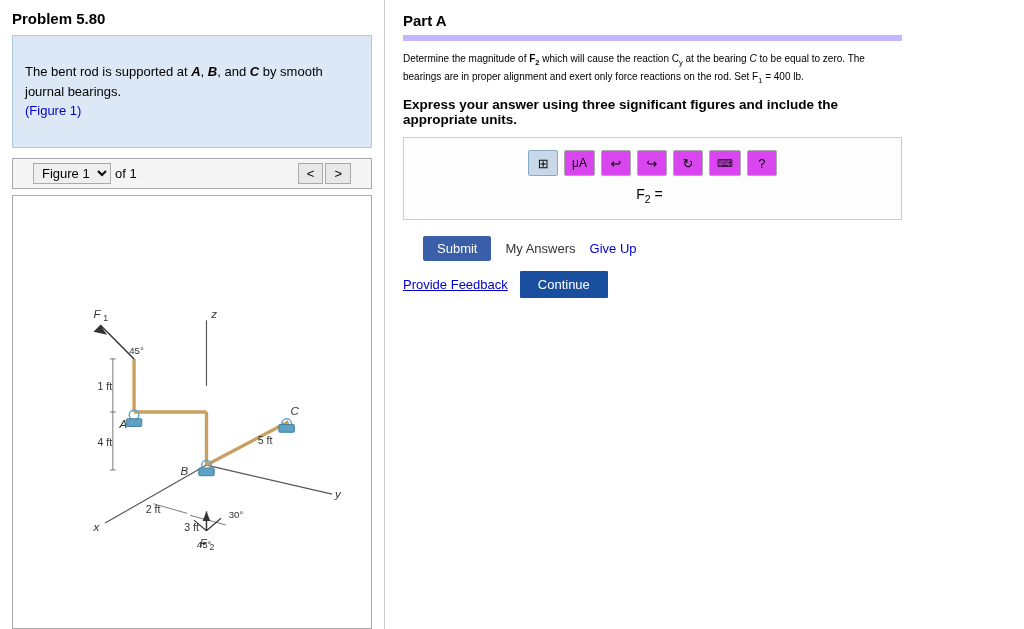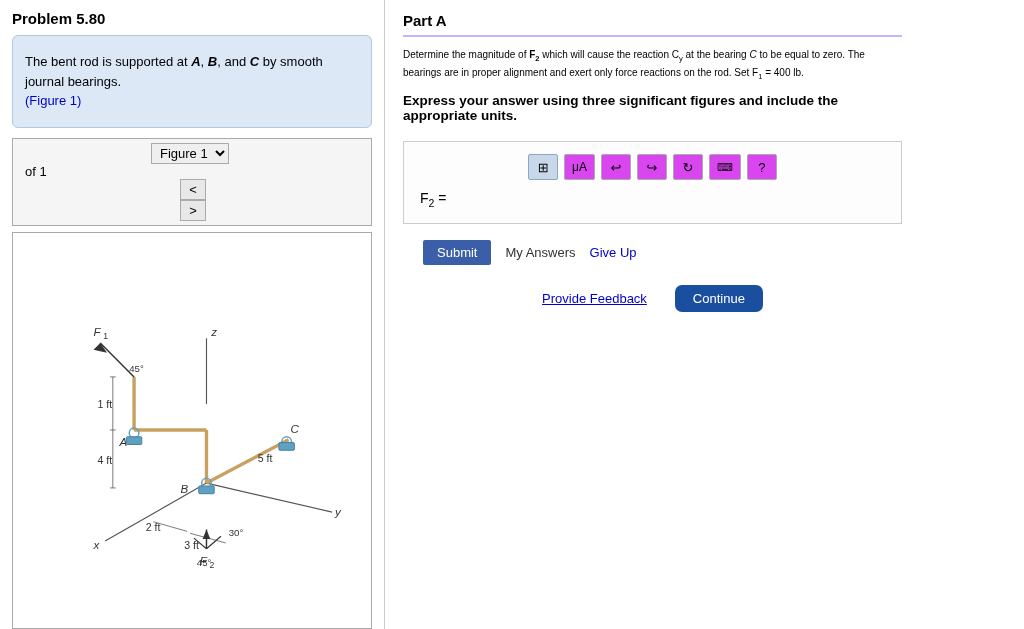--- a/index.html
+++ b/index.html
@@ -27,38 +27,37 @@
       border-right: 1px solid #ccc;
     }
     .problem-title {
       font-size: 15px;
       font-weight: bold;
       margin-bottom: 8px;
     }
     .problem-description {
       background: #dce8f5;
       border: 1px solid #b0c8e0;
-      padding: 16px 12px;
+      padding: 26px 12px;
       font-size: 13px;
       line-height: 1.5;
-      border-radius: 6px;
+      border-radius: 0;
       margin-bottom: 10px;
     }
     .problem-description a {
       color: #0000cc;
       text-decoration: none;
     }
     .figure-nav {
       display: flex;
       align-items: center;
       border: 1px solid #aaa;
       background: #f5f5f5;
-      padding: 4px 12px;
+      padding: 4px 20px;
       margin-bottom: 6px;
-      flex-direction: column;
     }
     .figure-select {
       border: 1px solid #aaa;
       font-size: 13px;
       padding: 1px 4px;
       margin-right: 4px;
     }
     .figure-of {
       font-size: 13px;
       margin-right: auto;
@@ -90,32 +89,32 @@
     .right-panel {
       flex: 1;
       padding: 12px 18px 10px 18px;
       display: flex;
       flex-direction: column;
     }
     .part-title {
       font-size: 15px;
       font-weight: bold;
       margin-bottom: 10px;
-      border-bottom: 2px solid #c4b5fd;
+      border-bottom: 6px solid #c4b5fd;
       padding-bottom: 6px;
     }
     .problem-text {
       font-size: 10px;
       line-height: 1.6;
       margin-bottom: 10px;
     }
     .express-text {
       font-size: 13.5px;
       font-weight: bold;
-      margin-bottom: 18px;
+      margin-bottom: 10px;
     }
     .answer-box {
       border: 1px solid #ccc;
       background: #fdfdfd;
       padding: 12px 16px 14px 16px;
       margin-bottom: 12px;
       display: inline-block;
       min-width: 360px;
     }
     .toolbar {
@@ -139,20 +138,21 @@
       height: 26px;
     }
     .toolbar-btn.active {
       background: #c8d8e8;
       border-color: #88a8c8;
     }
     .input-row {
       display: flex;
       align-items: center;
       gap: 8px;
+      justify-content: center;
     }
     .f2-label {
       font-size: 14px;
       margin-right: 6px;
       white-space: nowrap;
     }
     .value-input {
       border: 1px solid #aaa;
       padding: 4px 8px;
       font-size: 15px;
@@ -195,39 +195,39 @@
       text-decoration: none;
     }
     .give-up-link {
       color: #0000cc;
       font-size: 13px;
       cursor: pointer;
       text-decoration: none;
     }
     .bottom-row {
       display: flex;
-      justify-content: center;
-      align-items: center;
-      gap: 28px;
-      margin-top: 20px;
+      justify-content: flex-start;
+      align-items: center;
+      gap: 12px;
+      margin-top: 10px;
     }
     .provide-feedback-link {
       color: #0000cc;
       font-size: 13px;
       cursor: pointer;
       text-decoration: underline;
     }
     .continue-btn {
       background: #1a4fa0;
       color: #fff;
       border: none;
       padding: 6px 18px;
       font-size: 13px;
       cursor: pointer;
-      border-radius: 7px;
+      border-radius: 1px;
     }
     sub { font-size: 0.75em; }
   </style>
 </head>
 <body>
 
 <div class="page-container">
 
   <div class="left-panel">
     <div class="problem-title">Problem 5.80</div>

